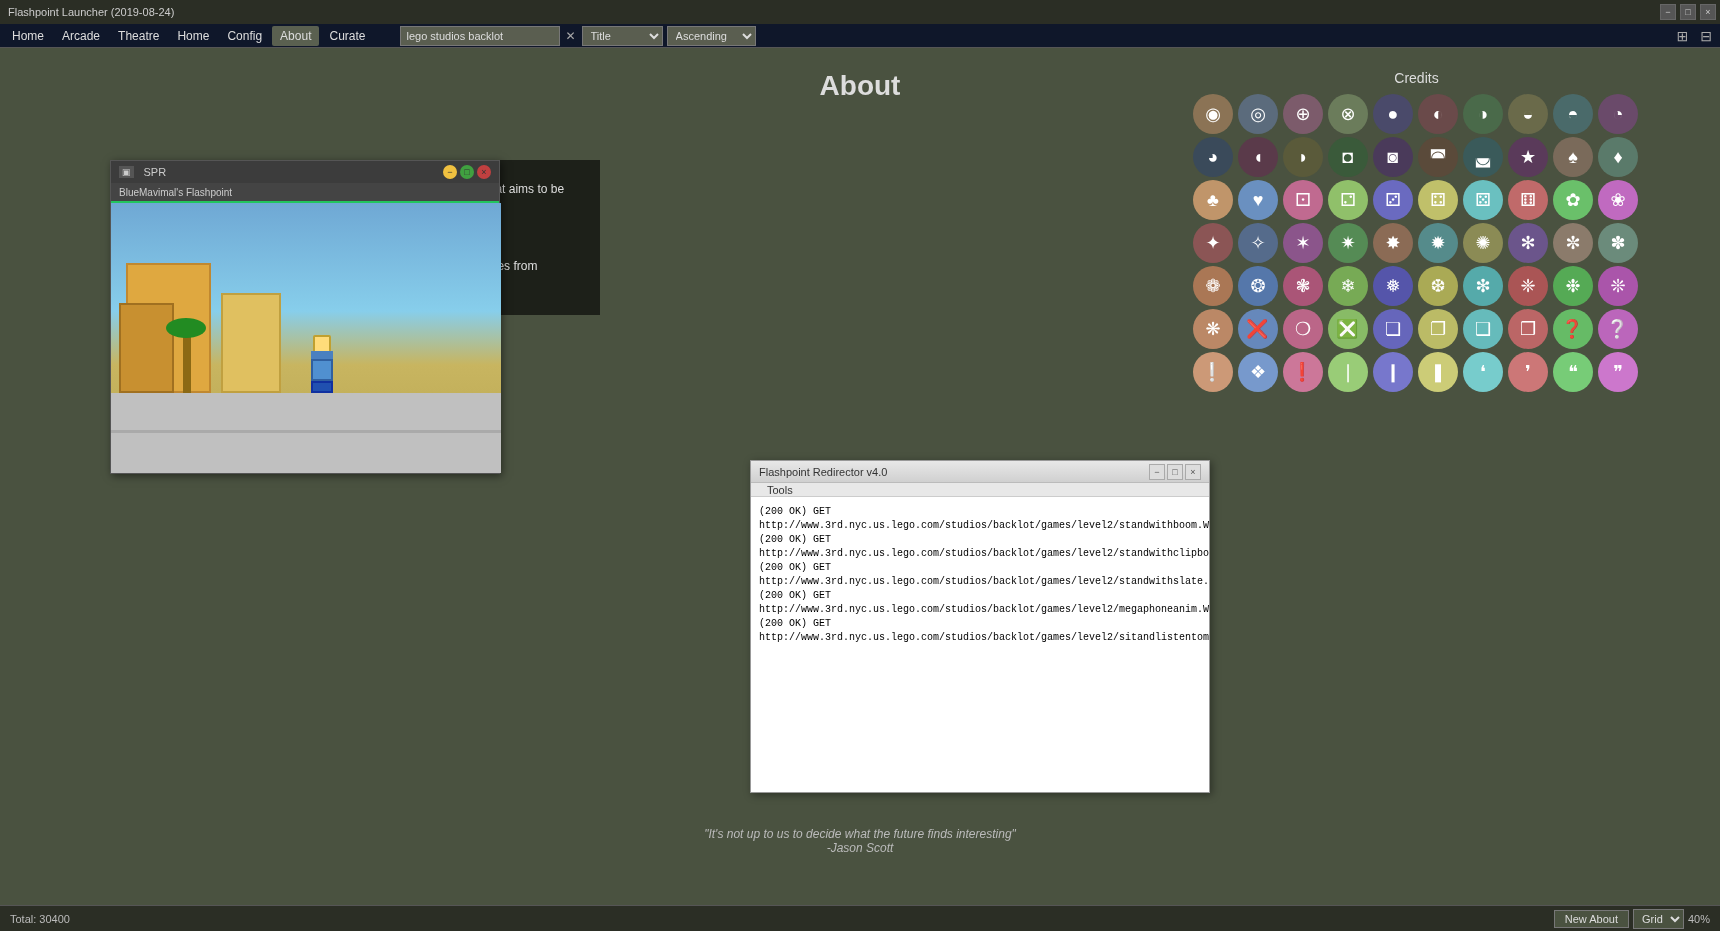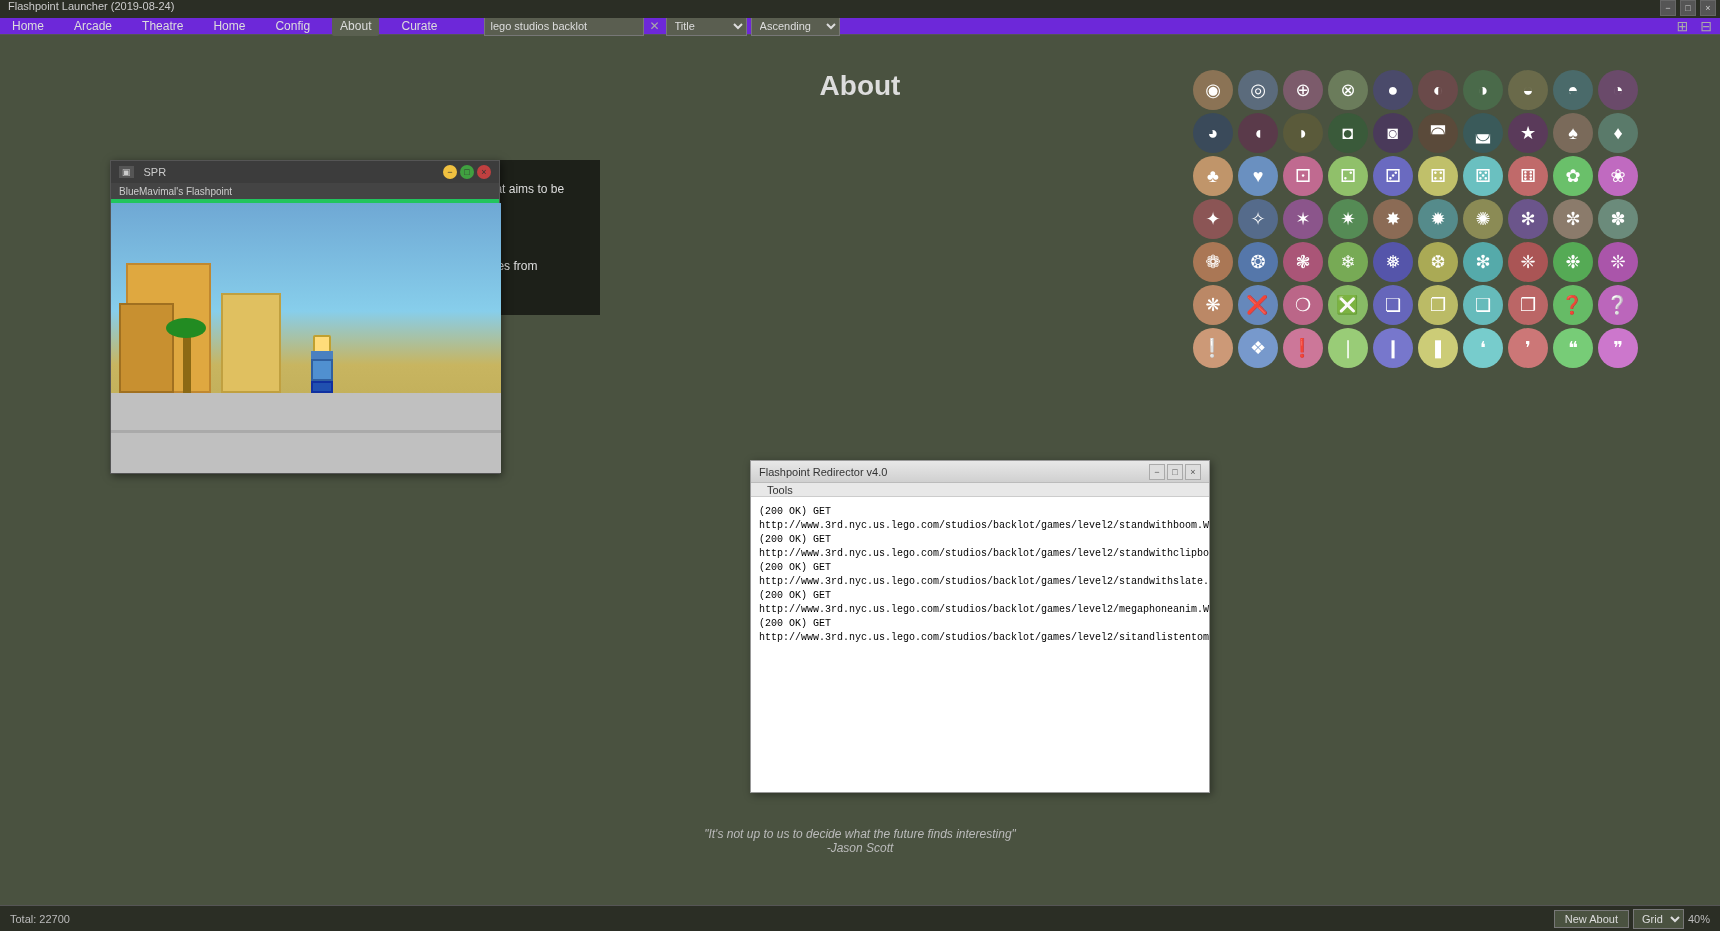--- a/index.html
+++ b/index.html
@@ -10,23 +10,23 @@
       font-family: 'Segoe UI', Tahoma, Geneva, Verdana, sans-serif;
       font-size: 12px;
       color: #ddd;
       overflow: hidden;
       position: relative;
     }
 
     
     #title-bar {
       background: #2b2e25;
-      height: 18px;
-      display: flex;
-      align-items: flex-start;
+      height: 24px;
+      display: flex;
+      align-items: center;
       padding: 0 8px;
       font-size: 11px;
       color: #ccc;
       position: relative;
     }
     #title-bar-controls {
       position: absolute;
       right: 4px;
       display: flex;
       gap: 4px;
@@ -39,26 +39,26 @@
       cursor: pointer;
       display: flex;
       align-items: center;
       justify-content: center;
       font-size: 9px;
       color: #ccc;
     }
 
     
     #menu-bar {
-      background: #6d28d9;
-      height: 17px;
+      background: #0f172a;
+      height: 24px;
       display: flex;
       align-items: center;
       padding: 0 4px;
-      gap: 14px;
+      gap: 2px;
       border-bottom: 1px solid #555;
     }
     .menu-item {
       padding: 3px 8px;
       color: #ddd;
       cursor: pointer;
       font-size: 12px;
       border-radius: 2px;
     }
 
@@ -404,20 +404,21 @@
     <button class="menu-icon-btn">⊟</button>
   </div>
 </div>
 
 <div id="main-content">
 
   <div id="about-page">
     <h1 id="about-title">About</h1>
 
     <div id="credits-section">
+      <div id="credits-title">Credits</div>
       <div id="credits-grid">
 
       <div class="avatar" style="background: rgb(139, 115, 85); font-size: 18px;">◉</div>
           <div class="avatar" style="background: rgb(91, 107, 124); font-size: 18px;">◎</div>
           <div class="avatar" style="background: rgb(124, 91, 107); font-size: 18px;">⊕</div>
           <div class="avatar" style="background: rgb(107, 124, 91); font-size: 18px;">⊗</div>
           <div class="avatar" style="background: rgb(74, 74, 106); font-size: 18px;">●</div>
           <div class="avatar" style="background: rgb(106, 74, 74); font-size: 18px;">◐</div>
           <div class="avatar" style="background: rgb(74, 106, 74); font-size: 18px;">◑</div>
           <div class="avatar" style="background: rgb(106, 106, 74); font-size: 18px;">◒</div>
@@ -503,21 +504,21 @@
   <div id="game-window">
     <div id="game-window-titlebar">
       <span style="font-size:9px;background:#555;padding:1px 3px;margin-right:4px;">▣</span>
       <span>SPR</span>
       <div class="game-win-controls">
         <button class="game-win-btn game-win-min">−</button>
         <button class="game-win-btn game-win-max">□</button>
         <button class="game-win-btn game-win-close">×</button>
       </div>
     </div>
-    <div style="background:#444;height:20px;display:flex;align-items:center;padding:0 8px;font-size:10px;color:#ccc;border-bottom:4px solid #22c55e;">
+    <div style="background:#444;height:20px;display:flex;align-items:center;padding:0 8px;font-size:10px;color:#ccc;border-bottom:2px solid #22c55e;">
       <span>BlueMavimal's Flashpoint</span>
     </div>
     <div id="game-viewport">
       <div class="game-bg"></div>
 
       <div class="game-building-1" style="position:absolute;bottom:80px;left:15px;width:85px;height:130px;background:#dfa840;border:2px solid #c08830;"></div>
       <div style="position:absolute;bottom:80px;left:8px;width:55px;height:90px;background:#c89030;border:2px solid #a07020;"></div>
       <div style="position:absolute;bottom:80px;left:110px;width:60px;height:100px;background:#e0c060;border:2px solid #c0a040;"></div>
 
       <div style="position:absolute;bottom:80px;left:72px;width:8px;height:60px;background:#8B6914;"></div>
@@ -559,20 +560,20 @@
         <div>(200 OK) GET</div>
         <div>http://www.3rd.nyc.us.lego.com/studios/backlot/games/level2/megaphoneanim.W3D</div>
         <div>(200 OK) GET</div>
         <div>http://www.3rd.nyc.us.lego.com/studios/backlot/games/level2/sitandlistentomusicanim.W3D</div>
       </div>
   </div>
 
 </div>
 
 <div id="status-bar">
-  <span>Total: 22700</span>
+  <span>Total: 30400</span>
   <button id="new-game-btn">New About</button>
   <select id="grid-select" class="sort-select">
     <option>Grid</option>
     <option>List</option>
   </select>
   <span style="margin-left:4px;font-size:11px;color:#bbb;">40%</span>
 </div>
 
 </body></html>

